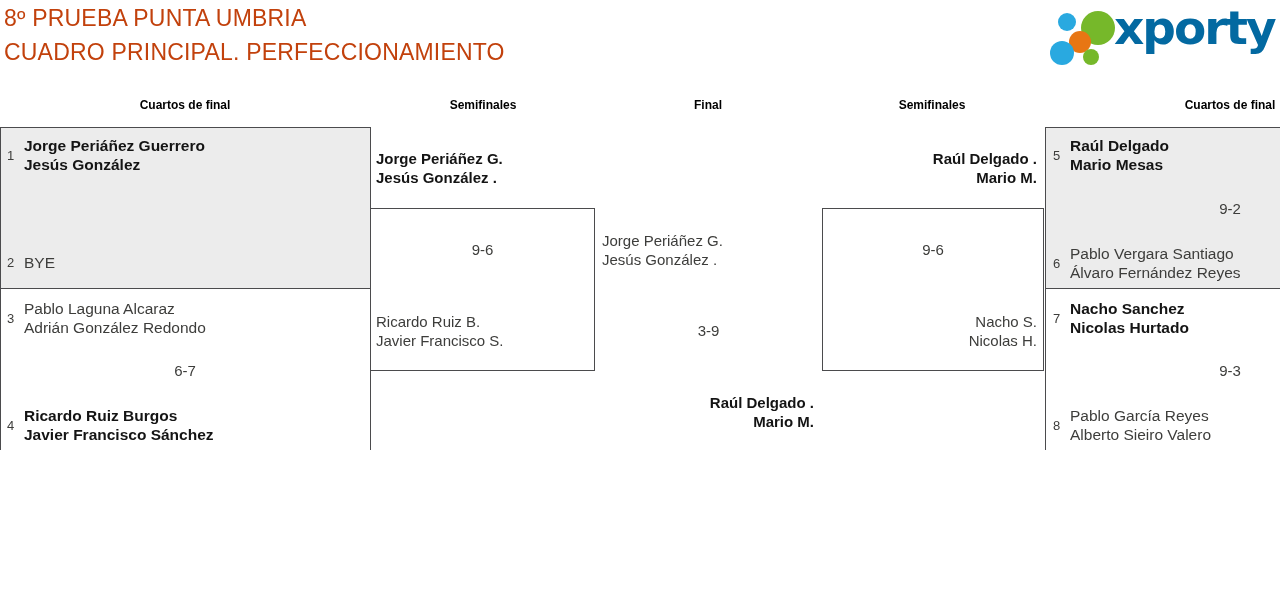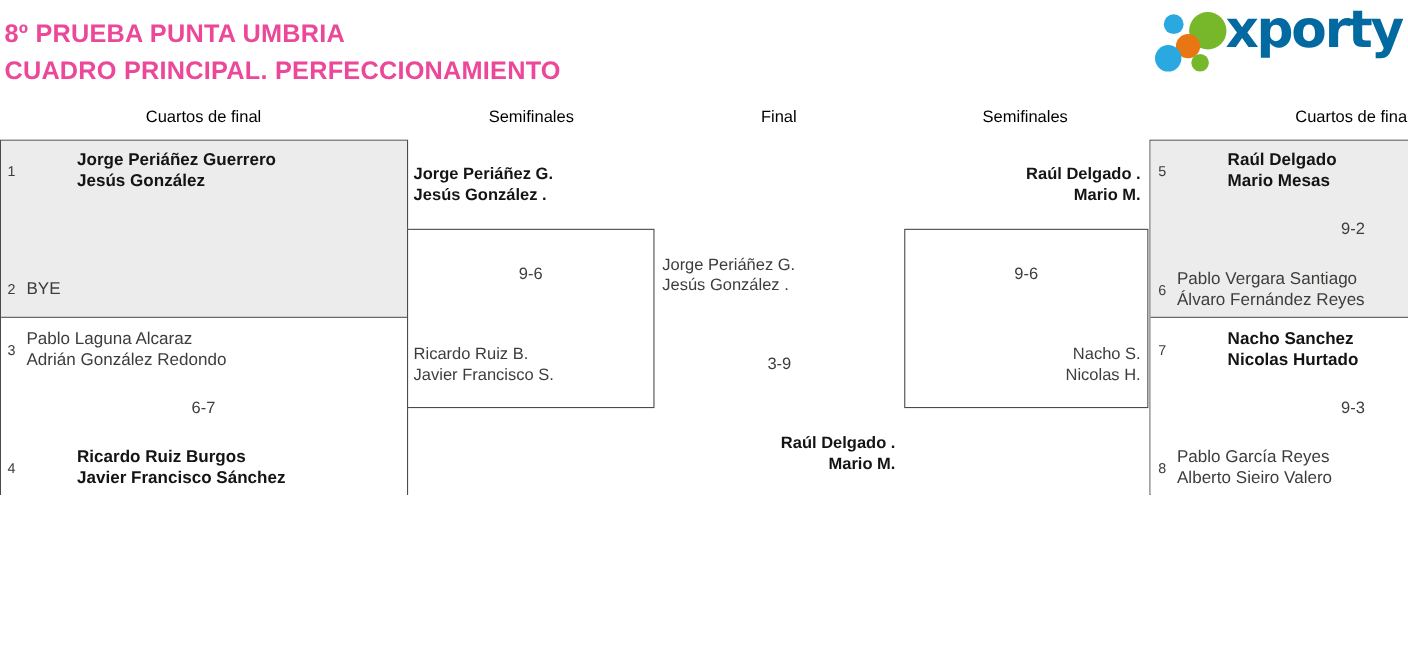--- a/index.html
+++ b/index.html
@@ -2,54 +2,54 @@
 <html><head>
 <meta charset="utf-8">
 <style>
   html,body { margin:0; padding:0; background:#fff; }
   .page {
     position:relative; width:1280px; height:598px; background:#ffffff;
     overflow:hidden; font-family:"Liberation Sans", sans-serif; color:#3d3d3b;
   }
   
   .title {
-    position:absolute; left:4px; top:13px; font-size:23px; line-height:34px;
-    font-weight:700; color:#ec4899; letter-spacing:0.2px; white-space:nowrap;
+    position:absolute; left:4px; top:1px; font-size:23px; line-height:34px;
+    font-weight:400; color:#c2410c; letter-spacing:0.2px; white-space:nowrap;
   }
   .logo { position:absolute; left:1048px; top:5px; width:232px; height:64px; }
   .dot { position:absolute; border-radius:50%; }
   .dot-blue-sm   { left:10px; top:8px;  width:18px; height:18px; background:#29a9e0; }
   .dot-green-lg  { left:33px; top:6px;  width:34px; height:34px; background:#76b82a; }
   .dot-orange    { left:21px; top:26px; width:22px; height:22px; background:#e87613; }
   .dot-blue-lg   { left:2px;  top:36px; width:24px; height:24px; background:#29a9e0; }
   .dot-green-sm  { left:35px; top:44px; width:16px; height:16px; background:#76b82a; }
   .logo-text {
     position:absolute; left:66px; top:-5px; font-size:47px; font-weight:700;
     color:#0369a1; letter-spacing:-2px; font-family:"DejaVu Sans", sans-serif;
   }
   
   .col-header {
     position:absolute; top:98px; transform:translateX(-50%);
-    font-size:15px; font-weight:400; color:#000; white-space:nowrap;
+    font-size:12px; font-weight:700; color:#000; white-space:nowrap;
   }
   
   .box { position:absolute; border:1px solid #4b4b4d; box-sizing:border-box; background:#fff; }
   .box-lq { left:0px;    top:127px; width:371px; height:323px; }
   .box-rq { left:1045px; top:127px; width:371px; height:323px; }
   .half-top    { height:160px; background:#ececec; border-bottom:1px solid #4b4b4d; }
   .half-bottom { height:161px; background:#ffffff; }
   .box-ls { left:370px; top:208px; width:225px; height:163px; }
   .box-rs { left:822px; top:208px; width:222px; height:163px; }
   
   .entry {
     position:absolute; display:flex; align-items:center; gap:8px;
     font-size:15.5px; line-height:19px; color:#3d3d3b; white-space:nowrap;
   }
   .entry .seed { font-size:13px; color:#3d3d3b; width:11px; text-align:center; flex:none; }
-  .entry.bold .names { font-weight:700; color:#141414;margin-left:46px; }
+  .entry.bold .names { font-weight:700; color:#141414; }
   .teamtext {
     position:absolute; font-size:15px; line-height:19px; color:#3d3d3b; white-space:nowrap;
   }
   .teamtext.bold { font-weight:700; color:#141414; }
   .teamtext.right { text-align:right; }
   
   .score {
     position:absolute; font-size:15px; line-height:19px; color:#3d3d3b; text-align:center;
   }
 </style>

